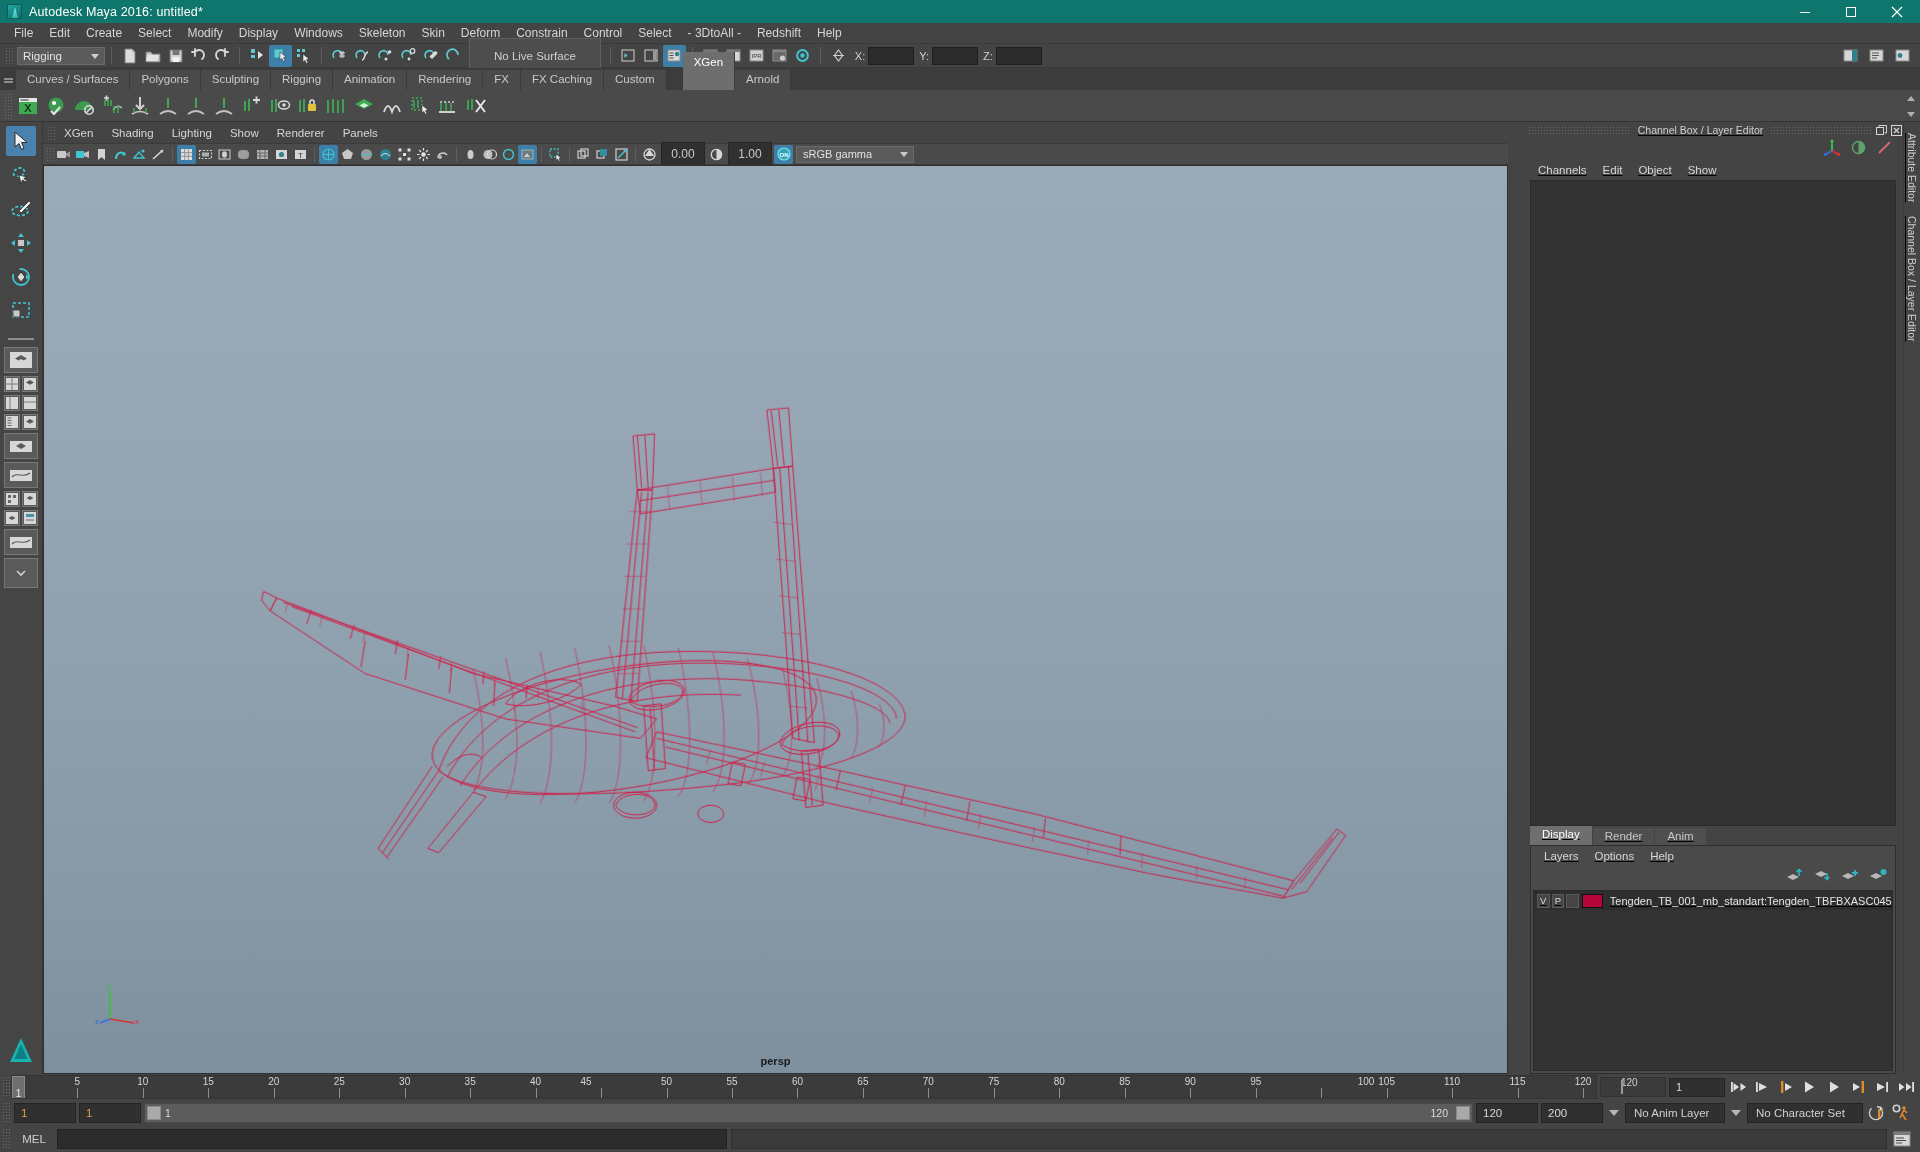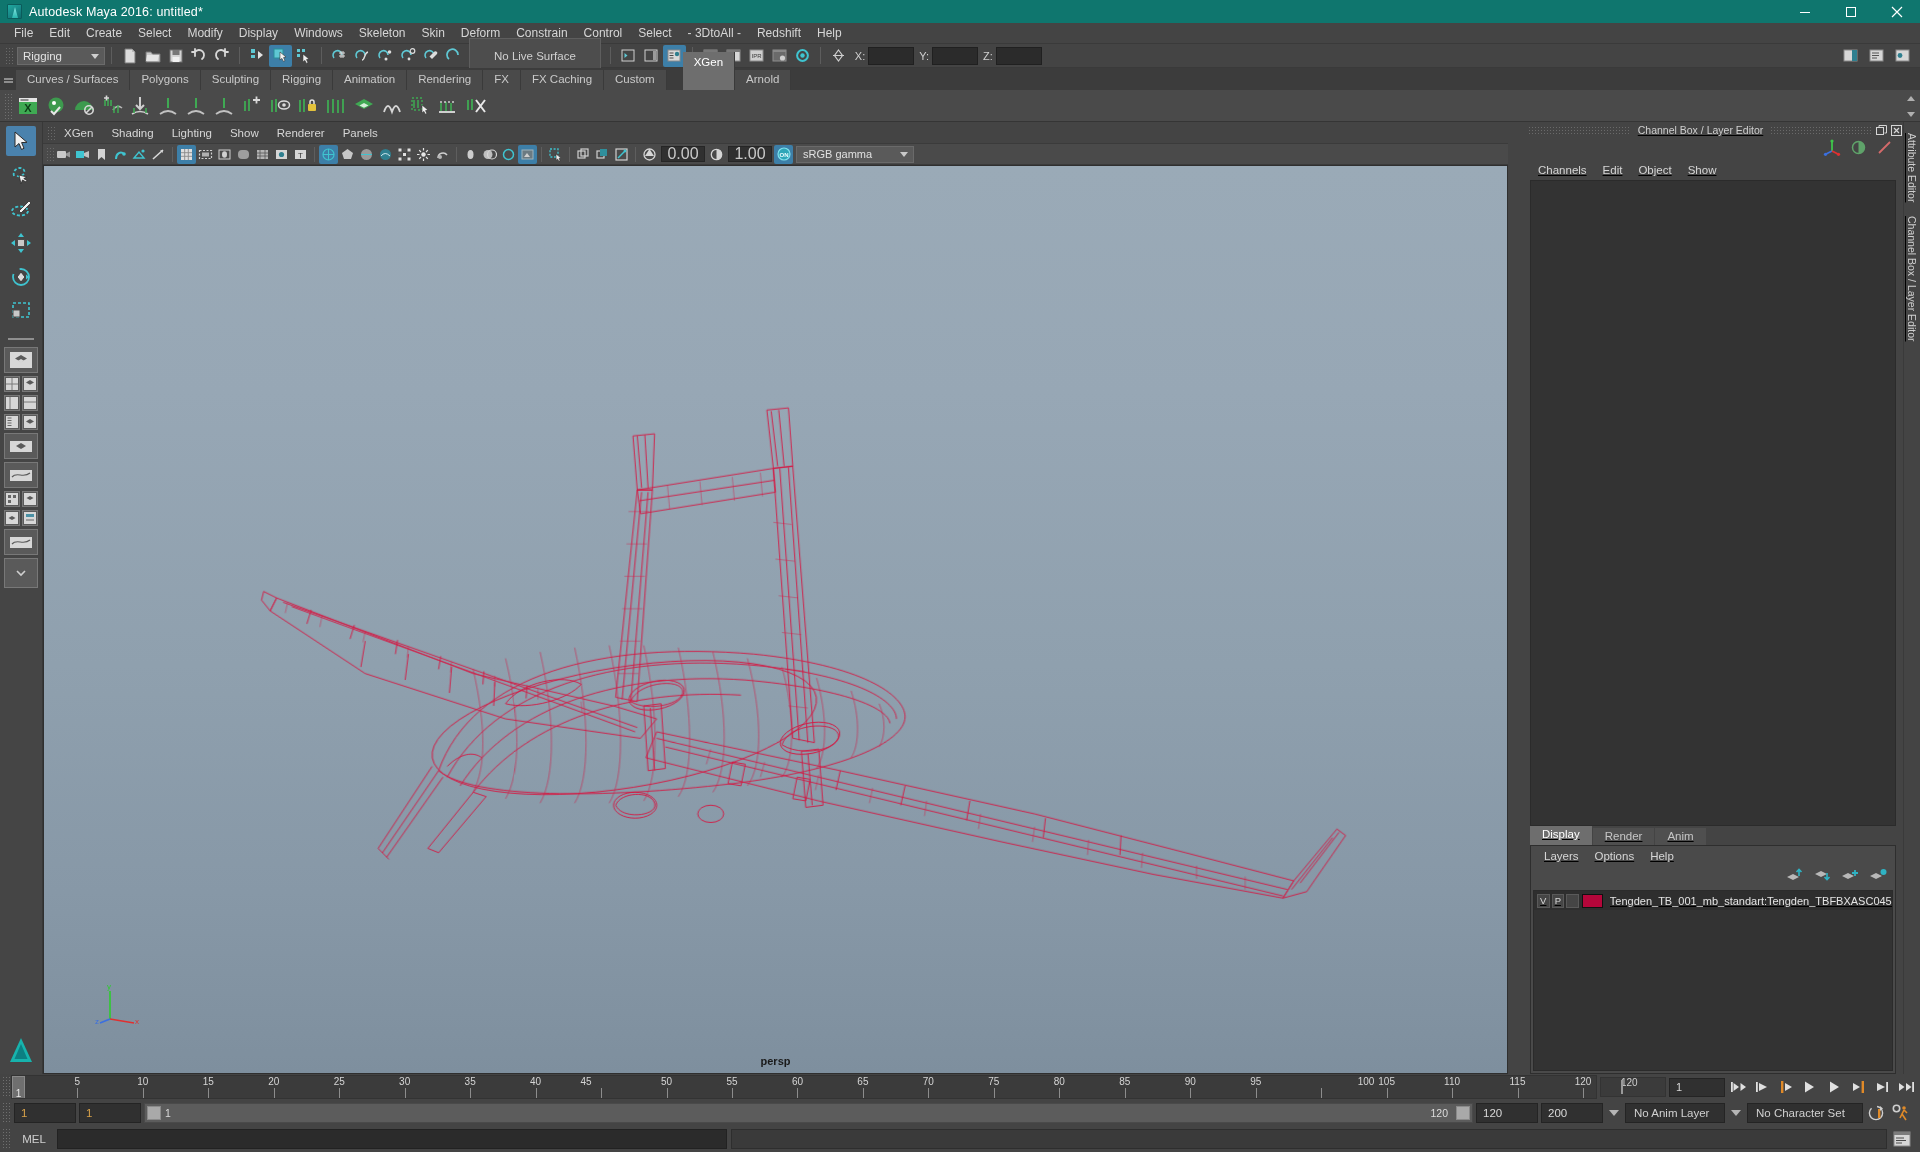--- a/index.html
+++ b/index.html
@@ -115,22 +115,22 @@
   
   .viewcol { flex:1 1 auto; display:flex; flex-direction:column; min-width:0; background:#444444;
              border-left:1px solid #383838; }
   .panelbar { height:21px; flex:0 0 21px; background:#444444; display:flex; align-items:center; padding-left:3px;}
   .panelbar .pm { font-size:11.5px; color:#d6d6d6; padding:2px 9px; }
   .vtoolbar { height:22px; flex:0 0 22px; background:#4a4a4a; display:flex; align-items:center;
               padding-left:2px; gap:0; border-top:1px solid #3b3b3b; border-bottom:1px solid #3b3b3b;}
   .vbtn { width:19px; height:19px; display:flex; align-items:center; justify-content:center; flex:0 0 19px;}
   .vbtn.on { background:#3d7fa8; border-radius:2px; }
   .vsep { width:1px; height:15px; background:#5e5e5e; margin:0 4px; flex:0 0 1px;}
-  .vnum { height:16px; width:44px; background:#303030; border:1px solid #262626; color:#c9c9c9;
-          font-size:16px; display:flex; align-items:center; justify-content:center; margin:0 2px; flex:0 0 44px;}
+  .vnum { height:24px; width:44px; background:#303030; border:1px solid #262626; color:#c9c9c9;
+          font-size:12px; display:flex; align-items:center; justify-content:center; margin:0 2px; flex:0 0 44px;}
   .gammabox { height:17px; width:118px; background:#5a5a5a; border:1px solid #6a6a6a; color:#e0e0e0;
               font-size:11px; display:flex; align-items:center; padding-left:6px; position:relative; margin-left:3px;}
   .gammabox .gar { position:absolute; right:2px; top:2px; width:14px; height:12px; display:flex; align-items:center; justify-content:center;}
   .gammabox .gar:after { content:""; border-left:4px solid transparent;border-right:4px solid transparent;border-top:5px solid #c9c9c9;}
 
   .viewport { flex:1 1 auto; position:relative; min-height:0; overflow:hidden;
               background:linear-gradient(180deg,#9aaab7 0%, #97a7b5 25%, #8fa0ae 55%, #8798a7 80%, #7e8f9e 100%);
               border:1px solid #2f2f2f; }
   .vp-label { position:absolute; left:50%; transform:translateX(-50%); bottom:6px;
               font-size:11px; color:#1a1a1a; font-weight:bold; }

